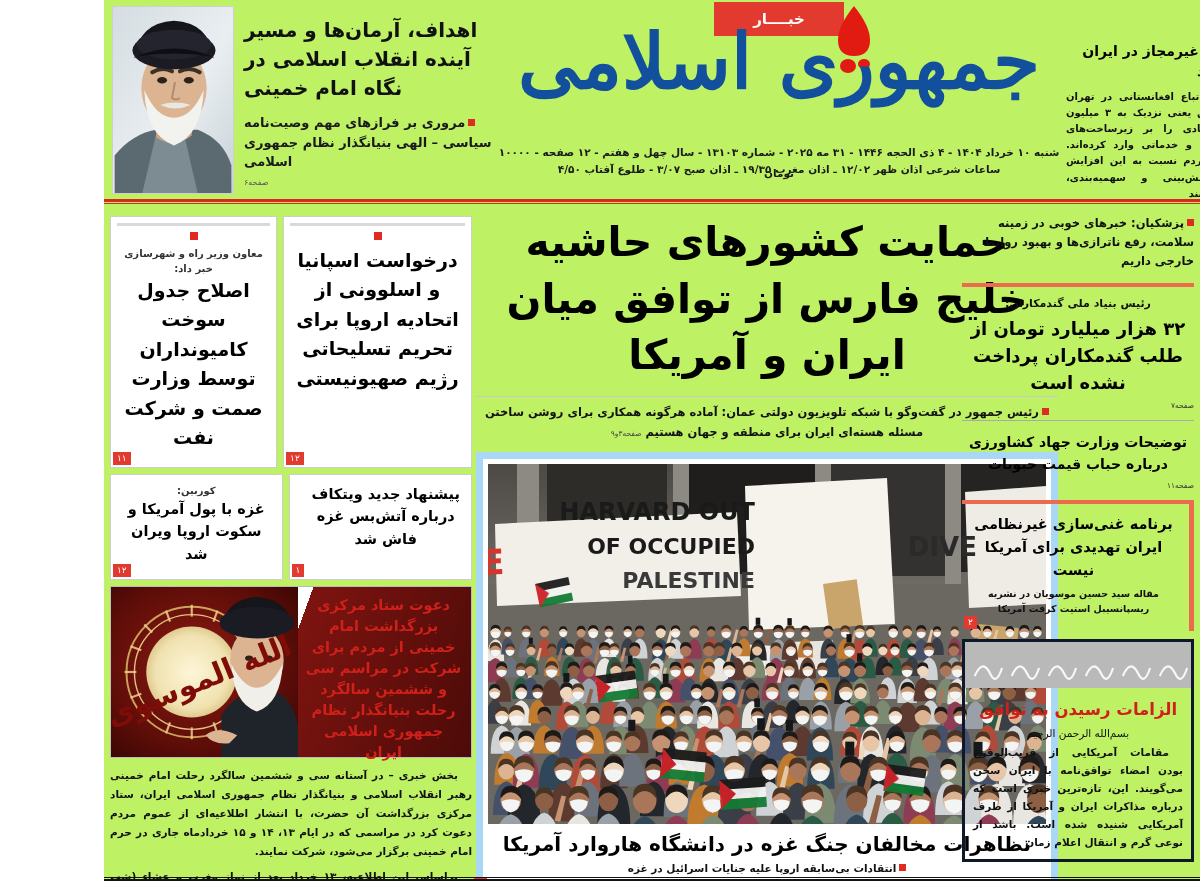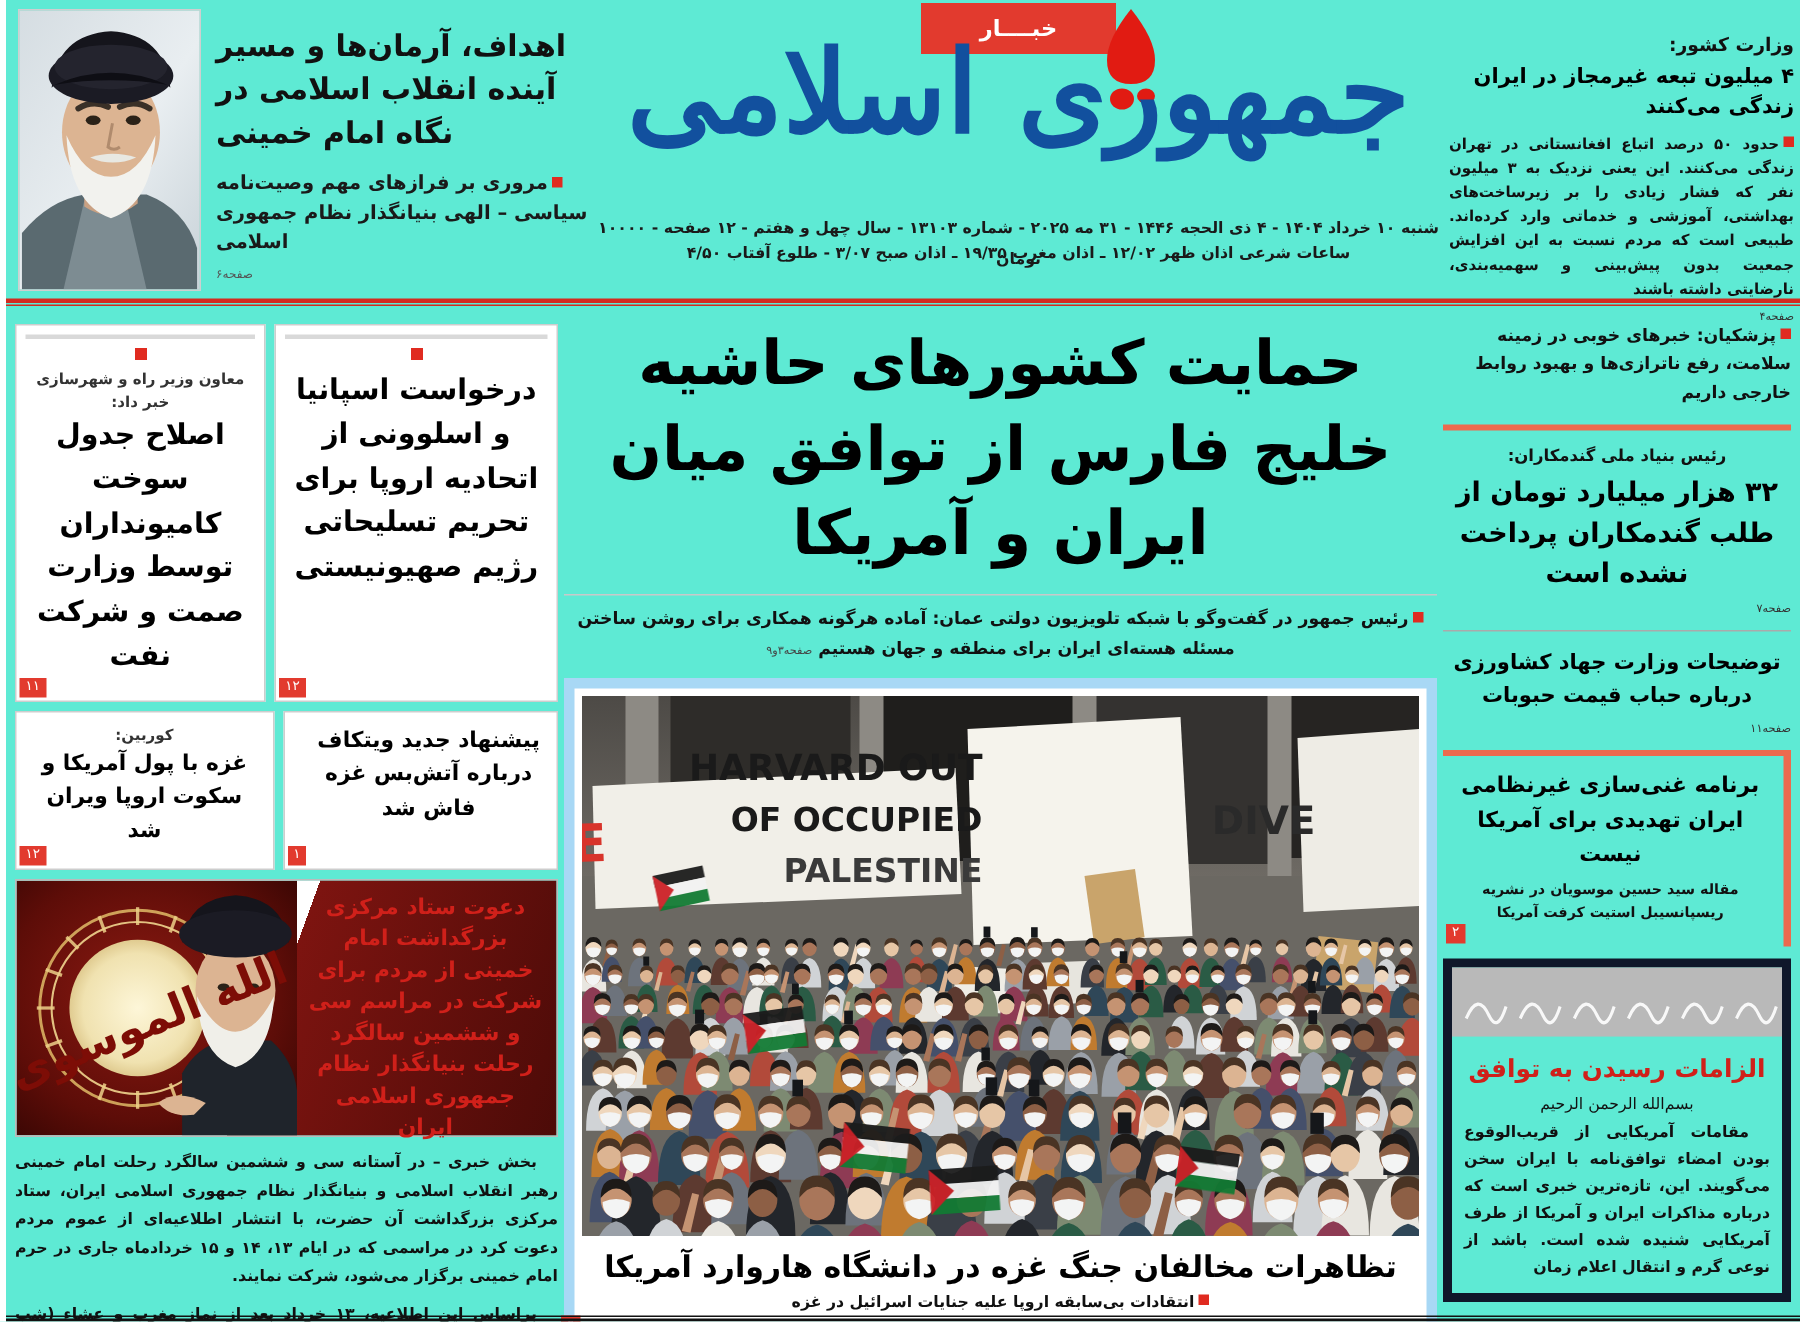--- a/index.html
+++ b/index.html
@@ -3,21 +3,21 @@
 <meta charset="utf-8">
 <title>Jomhouri Eslami Front Page</title>
 <style>
   * { box-sizing: border-box; margin: 0; padding: 0; }
   html, body {
     width: 1200px; height: 881px;
     background: #ffffff;
     font-family: "DejaVu Sans", "Liberation Sans", sans-serif;
     overflow: hidden;
   }
-  .page { position: relative; width: 1196px; height: 881px; background: #5eead4; }
+  .page { position: relative; width: 1096px; height: 881px; background: #bef264; }
 
   
   .masthead { position: absolute; left: 0; top: 0; width: 1200px; height: 200px; }
 
   .portrait-box {
     position: absolute; left: 8px; top: 6px; width: 122px; height: 188px;
     border: 1px solid #cfcfcf; overflow: hidden;
     background: linear-gradient(170deg,#cfd8dd 0%,#e4e9ec 45%,#cdd5da 100%);
   }
   .portrait-svg { width: 100%; height: 100%; display: block; }
@@ -154,21 +154,21 @@
 
   .rbox2 .hl { font-size:14px; font-weight:bold; line-height:1.6; text-align:center; color:#000;}
   .rbox3 {
     border-top:4px solid #ec6a4e; border-right:5px solid #ec6a4e;
     padding:9px 8px 14px 4px; position:relative; margin-bottom:8px;
   }
   .rbox3 .hl { font-size:14.5px; font-weight:bold; line-height:1.6; text-align:center; color:#000; }
   .rbox3 .byline { font-size:9.5px; font-weight:bold; text-align:center; margin-top:5px; line-height:1.55; color:#111;}
 
   
-  .editorial { border:6px solid #0f172a; position:relative; }
+  .editorial { border:3px solid #0f172a; position:relative; }
   .edit-orn { height:46px; background:#b9b9b9; position:relative; overflow:hidden; }
   .edit-title {
     font-size:16.5px; font-weight:bold; color:#d0201a; text-align:center; padding:12px 4px 8px 4px;
   }
   .edit-bism { font-size:10.5px; font-weight:normal; text-align:center; color:#111; margin-bottom:4px;}
   .edit-body { font-size:10.5px; line-height:1.72; color:#111; text-align:justify; padding:0 8px 8px 8px; font-weight:600;}
   .edit-body p { text-indent:14px; }
 
   
   .rule-bot { position:absolute; left:0; bottom:0; width:1200px; height:2px; background:#111; }

